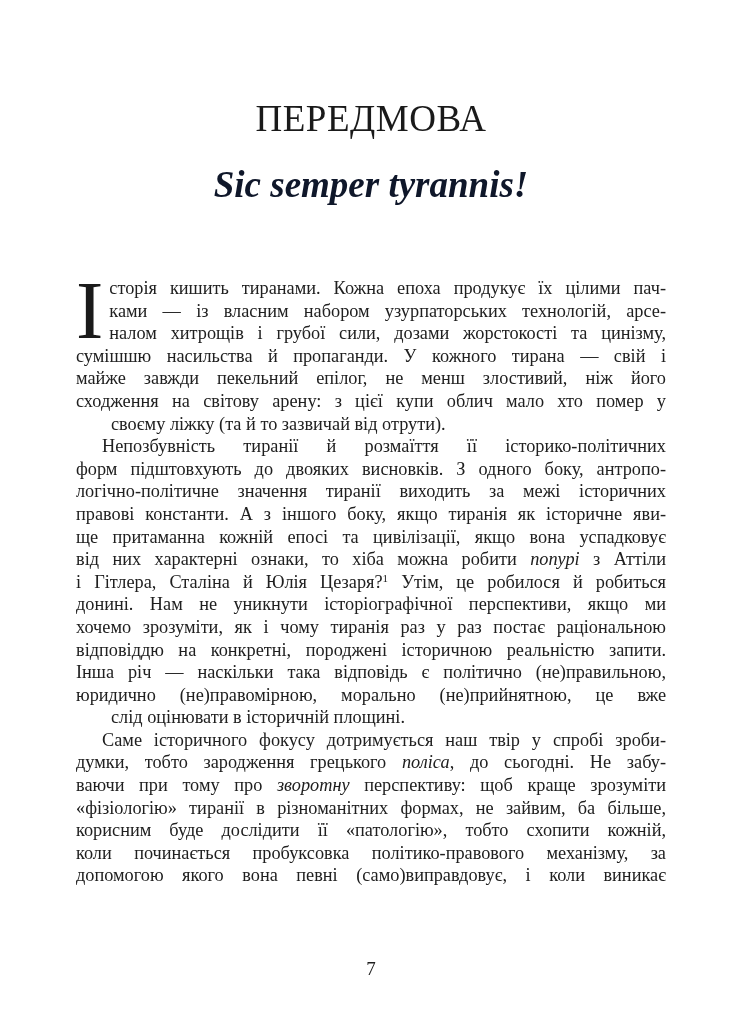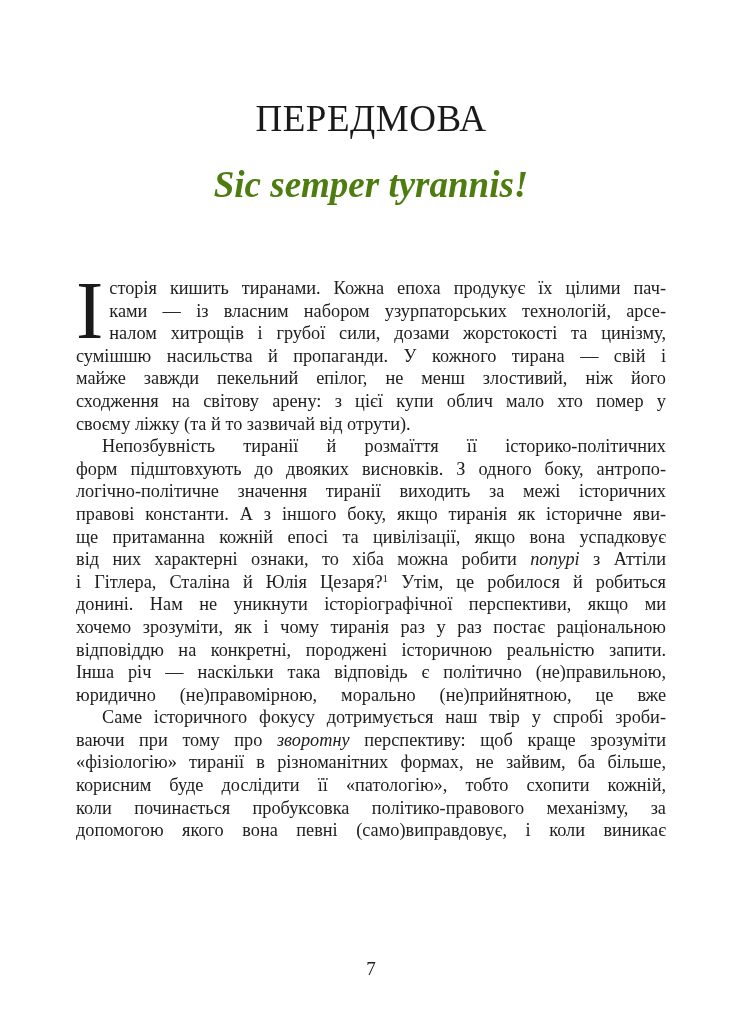--- a/index.html
+++ b/index.html
@@ -35,21 +35,21 @@
     }
     .epigraph {
       position: absolute;
       top: 163px;
       left: 0;
       width: 742px;
       text-align: center;
       font-size: 37px;
       font-style: italic;
       margin: 0;
-      color: #4d7c0f;
+      color: #0f172a;
     }
     .body-text {
       position: absolute;
       top: 277px;
       left: 76px;
       width: 590px;
       font-size: 18.3px;
       line-height: 22.6px;
       text-align: justify;
       color: #202020;
@@ -66,20 +66,21 @@
     }
     .line {
       display: block;
       text-align: justify;
       text-align-last: justify;
       white-space: nowrap;
       height: 22.6px;
     }
     .line.last {
       text-align-last: left;
+      margin-left: 35px;
     }
     .line.indent {
       text-indent: 26px;
     }
     em { font-style: italic; }
     sup { font-size: 11px; line-height: 0; vertical-align: 6px; }
     .page-number {
       position: absolute;
       top: 958px;
       left: 0;
@@ -116,24 +117,26 @@
       <span class="line">логічно-політичне значення тиранії виходить за межі історичних</span>
       <span class="line">правові константи. А з іншого боку, якщо тиранія як історичне яви-</span>
       <span class="line">ще притаманна кожній епосі та цивілізації, якщо вона успадковує</span>
       <span class="line"><span>від них характерні ознаки, то хіба можна робити</span> <em>попурі</em><span> з Аттіли</span></span>
       <span class="line"><span>і Гітлера, Сталіна й Юлія Цезаря?</span><sup>1</sup><span> Утім, це робилося й робиться</span></span>
       <span class="line">донині. Нам не уникнути історіографічної перспективи, якщо ми</span>
       <span class="line">хочемо зрозуміти, як і чому тиранія раз у раз постає раціональною</span>
       <span class="line">відповіддю на конкретні, породжені історичною реальністю запити.</span>
       <span class="line">Інша річ — наскільки така відповідь є політично (не)правильною,</span>
       <span class="line">юридично (не)правомірною, морально (не)прийнятною, це вже</span>
+      <span class="line last">слід оцінювати в історичній площині.</span>
     </div>
 
     <div class="paragraph">
       <span class="line indent">Саме історичного фокусу дотримується наш твір у спробі зроби-</span>
+      <span class="line"><span>думки, тобто зародження грецького</span> <em>поліса</em><span>, до сьогодні. Не забу-</span></span>
       <span class="line"><span>ваючи при тому про</span> <em>зворотну</em><span> перспективу: щоб краще зрозуміти</span></span>
       <span class="line">«фізіологію» тиранії в різноманітних формах, не зайвим, ба більше,</span>
       <span class="line">корисним буде дослідити її «патологію», тобто схопити кожній,</span>
       <span class="line">коли починається пробуксовка політико-правового механізму, за</span>
       <span class="line">допомогою якого вона певні (само)виправдовує, і коли виникає</span>
     </div>
 
   </div>
 
   <div class="page-number">7</div>

